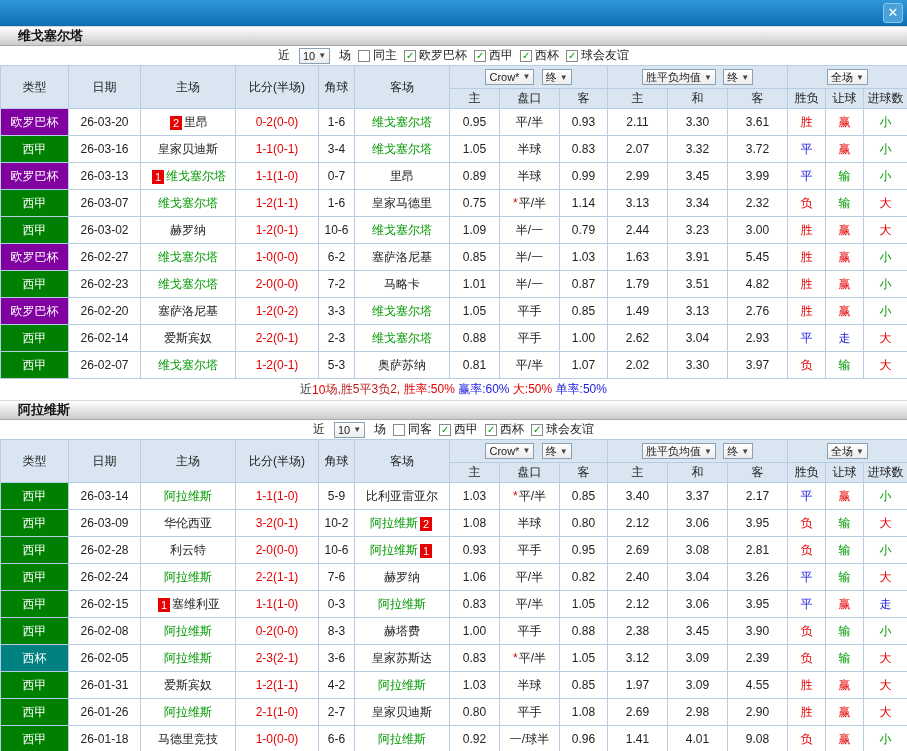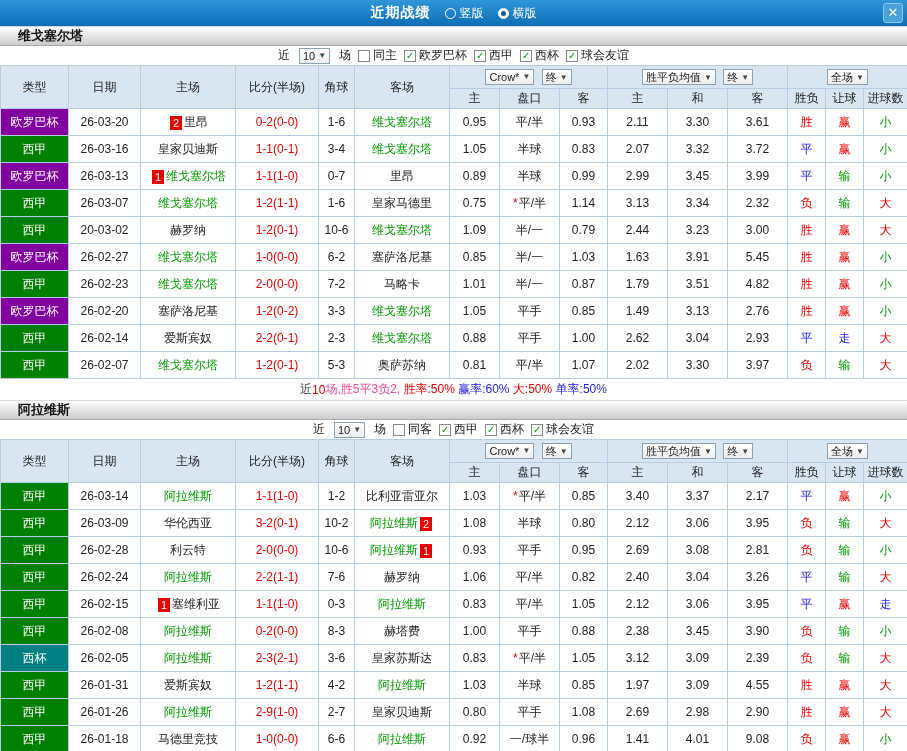--- a/index.html
+++ b/index.html
@@ -38,31 +38,20 @@
   .star { color:#e60000; margin-right:1px; }
   .badge { display:inline-block; background:#e60000; color:#fff; font-size:11px; width:12px; height:14px; line-height:14px; margin:0 2px; vertical-align:-1px; }
   .summary { height:21px; display:flex; align-items:center; justify-content:center; font-size:12px; background:#fff; }
 </style>
 </head>
 <body>
 
 <div class="app">
 
   <div class="topbar">
-    <div class="topbar-center">
-      <span class="win-title">近期战绩</span>
-      <label class="radio">
-        <span class="rdot"></span>
-        <span>竖版</span>
-      </label>
-      <label class="radio">
-        <span class="rdot sel"></span>
-        <span>横版</span>
-      </label>
-    </div>
     <div class="close-btn">✕</div>
   </div>
 
   <div class="sec-title">
     <span>维戈塞尔塔</span>
   </div>
   <div class="filter-row" id="filters-0">
       <span>近</span>
       <span class="mini-select">
         <span>10</span>
@@ -219,21 +208,21 @@
           <td>1.14</td>
           <td>3.13</td>
           <td>3.34</td>
           <td>2.32</td>
           <td style="color: rgb(230, 0, 0);">负</td>
           <td style="color: rgb(0, 153, 0);">输</td>
           <td style="color: rgb(230, 0, 0);">大</td>
         </tr>
         <tr>
           <td class="comp" style="background: rgb(0, 128, 0);">西甲</td>
-          <td>20-03-02</td>
+          <td>26-03-02</td>
           <td><span>赫罗纳</span></td>
           <td class="score">1-2(0-1)</td>
           <td>10-6</td>
           <td><span class="focus">维戈塞尔塔</span></td>
           <td>1.09</td>
           <td><span>半/一</span></td>
           <td>0.79</td>
           <td>2.44</td>
           <td>3.23</td>
           <td>3.00</td>
@@ -324,21 +313,21 @@
           <td>3.97</td>
           <td style="color: rgb(230, 0, 0);">负</td>
           <td style="color: rgb(0, 153, 0);">输</td>
           <td style="color: rgb(230, 0, 0);">大</td>
         </tr>
       </tbody>
   </table>
   <div class="summary" id="summary-0">
       <span style="color: rgb(51, 51, 51); white-space: pre;">近</span>
       <span style="color: rgb(230, 0, 0); white-space: pre;">10</span>
-      <span style="color: #ec4899; white-space: pre;">场,胜5平3负2, </span>
+      <span style="color: #b91c1c; white-space: pre;">场,胜5平3负2, </span>
       <span style="color: rgb(230, 0, 0); white-space: pre;">胜率:50%</span>
       <span style="color: rgb(26, 26, 224); white-space: pre;"> 赢率:60%</span>
       <span style="color: rgb(230, 0, 0); white-space: pre;"> 大:50%</span>
       <span style="color: rgb(26, 26, 224); white-space: pre;"> 单率:50%</span>
     </div>
 
   <div class="sec-title">
     <span>阿拉维斯</span>
   </div>
   <div class="filter-row" id="filters-1">
@@ -429,21 +418,21 @@
         <th>让球</th>
         <th>进球数</th>
       </tr>
     </thead>
     <tbody id="tbody-1">
         <tr>
           <td class="comp" style="background: rgb(0, 128, 0);">西甲</td>
           <td>26-03-14</td>
           <td><span class="focus">阿拉维斯</span></td>
           <td class="score">1-1(1-0)</td>
-          <td>1-2</td>
+          <td>5-9</td>
           <td><span>比利亚雷亚尔</span></td>
           <td>1.03</td>
           <td><span class="star">*</span><span>平/半</span></td>
           <td>0.85</td>
           <td>3.40</td>
           <td>3.37</td>
           <td>2.17</td>
           <td style="color: rgb(26, 26, 224);">平</td>
           <td style="color: rgb(230, 0, 0);">赢</td>
           <td style="color: rgb(0, 153, 0);">小</td>
@@ -564,21 +553,21 @@
           <td>3.09</td>
           <td>4.55</td>
           <td style="color: rgb(230, 0, 0);">胜</td>
           <td style="color: rgb(230, 0, 0);">赢</td>
           <td style="color: rgb(230, 0, 0);">大</td>
         </tr>
         <tr>
           <td class="comp" style="background: rgb(0, 128, 0);">西甲</td>
           <td>26-01-26</td>
           <td><span class="focus">阿拉维斯</span></td>
-          <td class="score">2-9(1-0)</td>
+          <td class="score">2-1(1-0)</td>
           <td>2-7</td>
           <td><span>皇家贝迪斯</span></td>
           <td>0.80</td>
           <td><span>平手</span></td>
           <td>1.08</td>
           <td>2.69</td>
           <td>2.98</td>
           <td>2.90</td>
           <td style="color: rgb(230, 0, 0);">胜</td>
           <td style="color: rgb(230, 0, 0);">赢</td>

